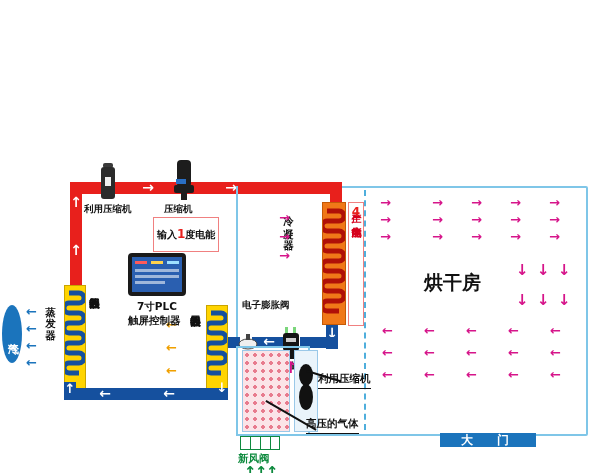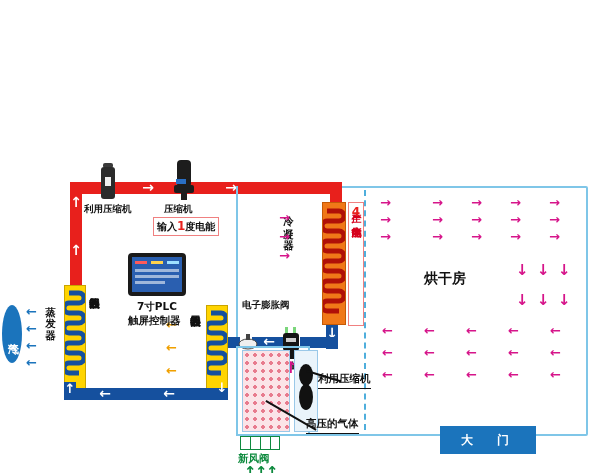--- a/index.html
+++ b/index.html
@@ -35,25 +35,25 @@
 
   
   .coil-yellow { background: #FFD400; border: 1px solid #C9A400; }
   .coil-orange { background: #F07818; border: 1px solid #C45A06; }
 
   
   .lbl { font-size: 9.5px; color: #111; font-weight: bold; white-space: nowrap;
          font-family: "DejaVu Sans","Liberation Sans",sans-serif; }
   .lbl-v { font-size: 10.5px; color: #111; font-weight: bold;
            writing-mode: vertical-rl; text-orientation: upright; letter-spacing: 0px; }
-  .lbl-big { font-size: 14px; font-weight: bold; color: #111; }
+  .lbl-big { font-size: 19px; font-weight: bold; color: #111; }
 
   .badge-power {
     font-size: 10px; font-weight: bold; color: #111;
-    border: 1px solid #F08080; background: #fff; padding: 1px 3px;
+    border: 1px solid #F08080; background: #fff; padding: 9px 3px;
     white-space: nowrap;
   }
   .badge-power b { color: #E8201C; font-size: 12px; }
 
   .vbadge-heat {
     border: 1px solid #F08080; background: #fff; padding: 2px 1px;
     writing-mode: vertical-rl; text-orientation: upright;
     font-size: 10px; font-weight: bold; color: #D6001C; line-height: 11px;
   }
   .vbadge-heat b { font-size: 12px; color: #E8201C; }
@@ -302,16 +302,16 @@
     <div class="arrowtxt ar-magenta" style="left:466px; top:186px;">←</div>
     <div class="arrowtxt ar-magenta" style="left:508px; top:186px;">←</div>
     <div class="arrowtxt ar-magenta" style="left:550px; top:186px;">←</div>
 
     <div class="arrowtxt ar-magenta" style="left:382px; top:208px;">←</div>
     <div class="arrowtxt ar-magenta" style="left:424px; top:208px;">←</div>
     <div class="arrowtxt ar-magenta" style="left:466px; top:208px;">←</div>
     <div class="arrowtxt ar-magenta" style="left:508px; top:208px;">←</div>
     <div class="arrowtxt ar-magenta" style="left:550px; top:208px;">←</div>
 
-    <div class="door-bar" style="left:440px; top:266px; width:96px; height:28px;">大　门</div>
+    <div class="door-bar" style="left:440px; top:273px; width:96px; height:14px;">大　门</div>
 
   </div>
 </div>
 
 </body></html>

